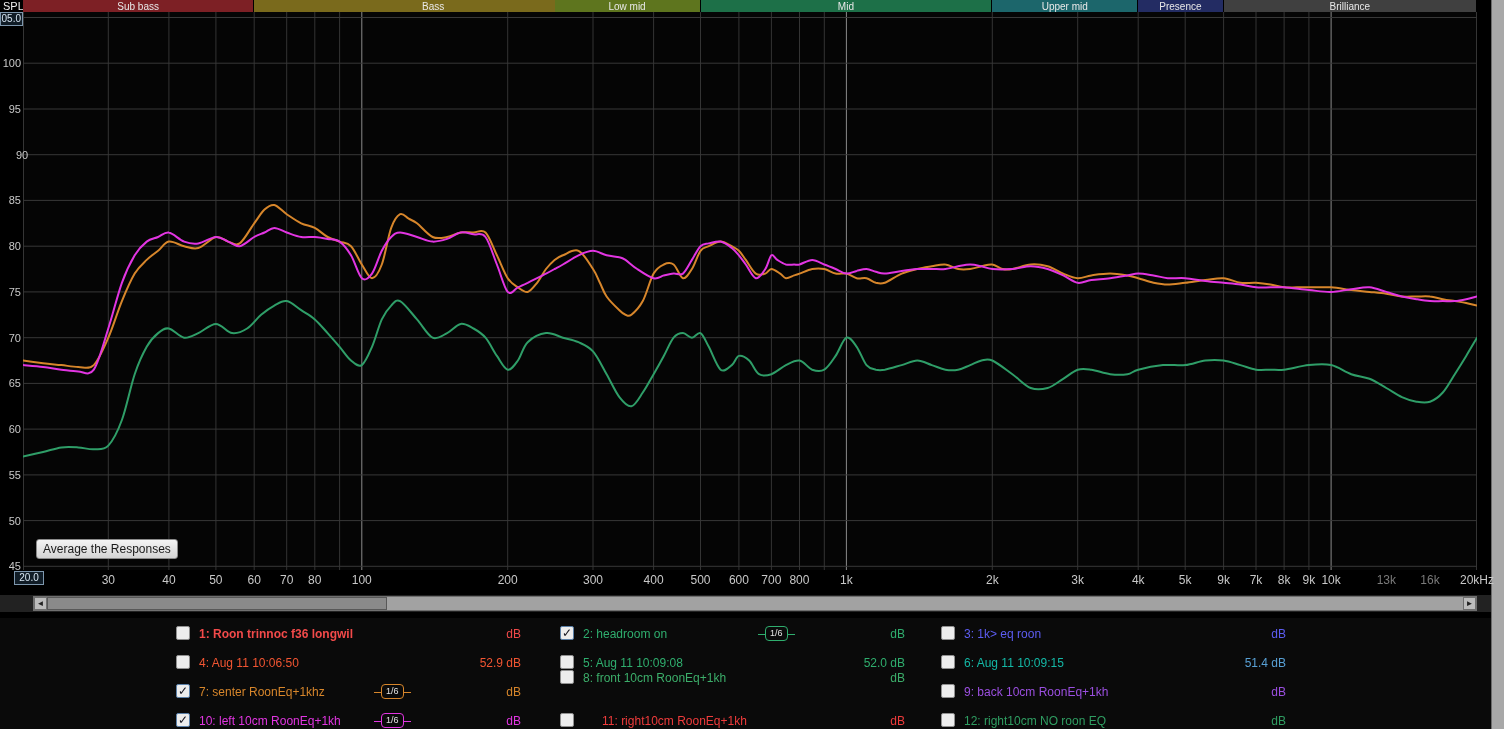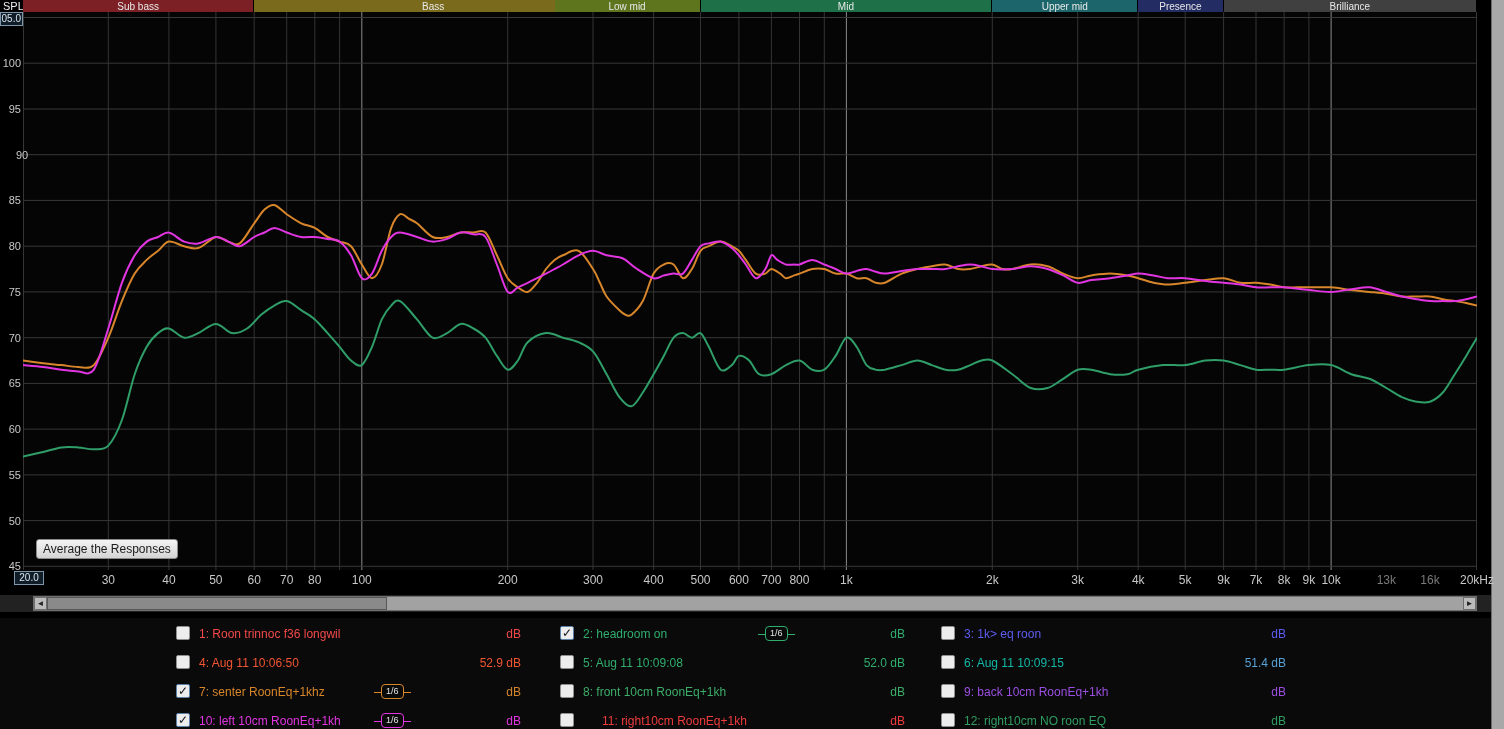--- a/index.html
+++ b/index.html
@@ -122,21 +122,21 @@
     <div class="scroll-track">
       <div class="scroll-btn left">◄</div>
       <div class="scroll-thumb"></div>
       <div class="scroll-btn right">►</div>
     </div>
   </div>
 
   <div class="legend">
       <div class="lcell" style="left: 176px; top: 7px;">
         <div class="lcb"></div>
-        <div class="llabel" style="color: rgb(242, 74, 74);">1: Roon trinnoc f36 longwil</div>
+        <div class="llabel" style="color: rgb(242, 74, 74); font-weight: bold;">1: Roon trinnoc f36 longwil</div>
         <div class="lval" style="color: rgb(242, 74, 74);">dB</div>
       </div>
       <div class="lcell" style="left: 560px; top: 7px;">
         <div class="lcb on">✓</div>
         <div class="llabel" style="color: rgb(47, 174, 110);">2: headroom on</div>
         <div class="lval" style="color: rgb(47, 174, 110);">dB</div>
         <div class="lsmooth" style="border-color: rgb(47, 174, 110);">1/6<i class="wire l" style="background: rgb(47, 174, 110);"></i><i class="wire r" style="background: rgb(47, 174, 110);"></i></div>
       </div>
       <div class="lcell" style="left: 941px; top: 7px;">
         <div class="lcb"></div>
@@ -157,21 +157,21 @@
         <div class="lcb"></div>
         <div class="llabel" style="color: #14b8a6;">6: Aug 11 10:09:15</div>
         <div class="lval" style="color: rgb(88, 160, 213);">51.4 dB</div>
       </div>
       <div class="lcell" style="left: 176px; top: 65px;">
         <div class="lcb on">✓</div>
         <div class="llabel" style="color: rgb(215, 134, 43);">7: senter RoonEq+1khz</div>
         <div class="lval" style="color: rgb(215, 134, 43);">dB</div>
         <div class="lsmooth" style="border-color: rgb(215, 134, 43);">1/6<i class="wire l" style="background: rgb(215, 134, 43);"></i><i class="wire r" style="background: rgb(215, 134, 43);"></i></div>
       </div>
-      <div class="lcell" style="left: 560px; top: 65px;">
+      <div class="lcell" style="left: 560px; top: 51px;">
         <div class="lcb"></div>
         <div class="llabel" style="color: rgb(60, 174, 106);">8: front 10cm RoonEq+1kh</div>
         <div class="lval" style="color: rgb(60, 174, 106);">dB</div>
       </div>
       <div class="lcell" style="left: 941px; top: 65px;">
         <div class="lcb"></div>
         <div class="llabel" style="color: rgb(155, 79, 224);">9: back 10cm RoonEq+1kh</div>
         <div class="lval" style="color: rgb(155, 79, 224);">dB</div>
       </div>
       <div class="lcell" style="left: 176px; top: 94px;">

